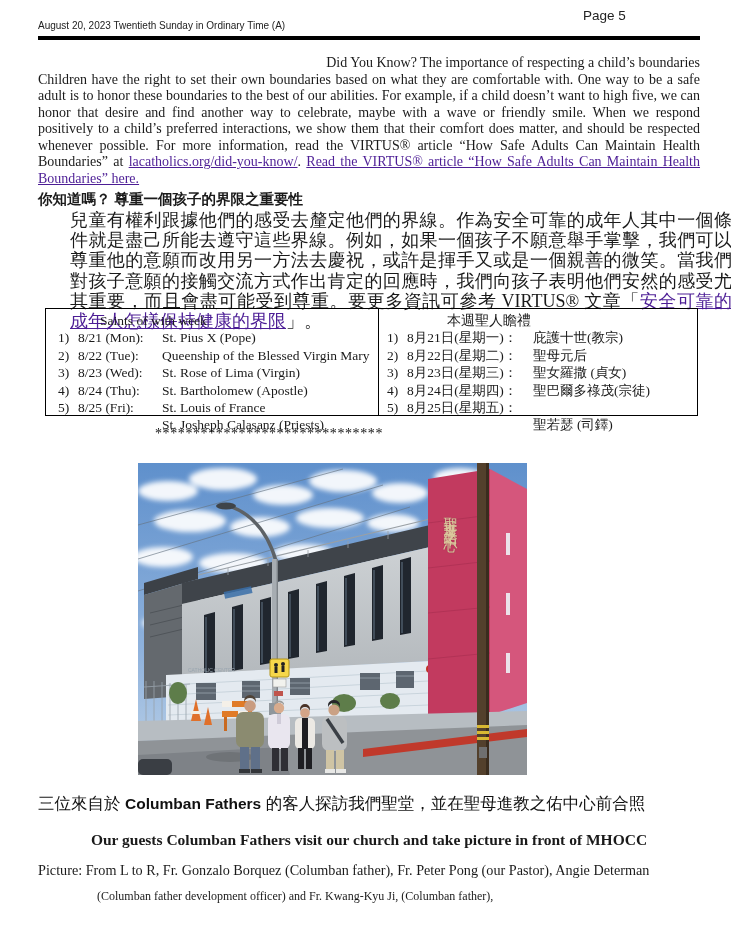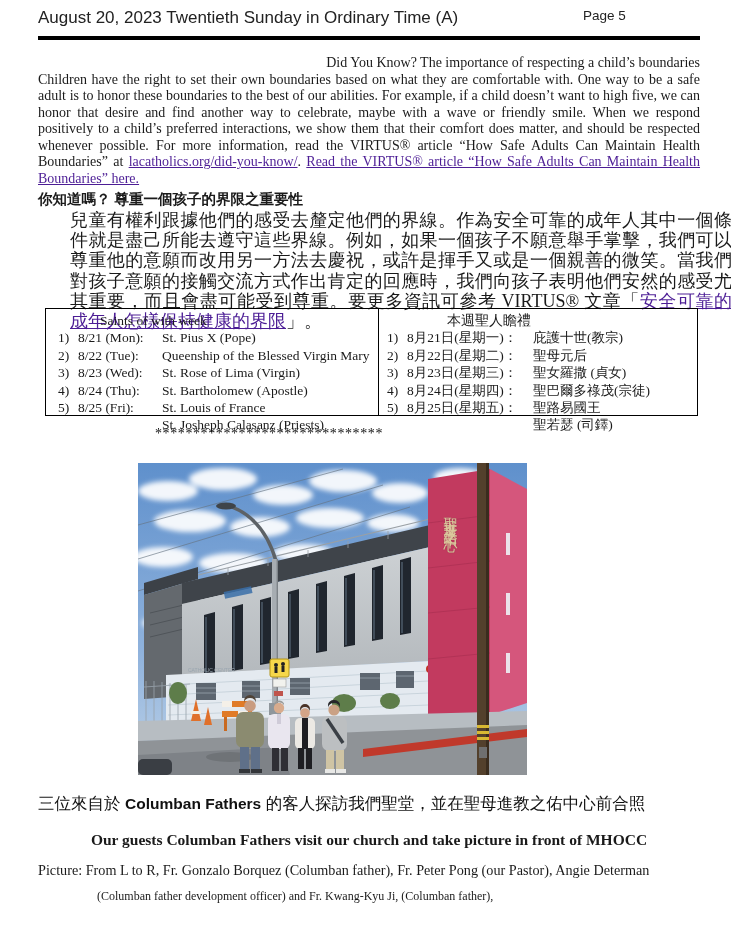--- a/index.html
+++ b/index.html
@@ -1,21 +1,21 @@
 <!DOCTYPE html>
 <html><head>
 <meta charset="utf-8">
 <style>
   * { margin:0; padding:0; box-sizing:border-box; }
   html,body { background:#ffffff; }
   body { font-family:"Liberation Serif", serif; color:#1a1a1a; }
   .page { position:relative; width:731px; height:938px; background:#fff; margin:0 auto; overflow:hidden; }
 
   
-  .hdr-left { position:absolute; left:38px; top:8px; font-family:"Liberation Sans", sans-serif; font-size:17px; color:#222; }
+  .hdr-left { position:absolute; left:38px; top:20px; font-family:"Liberation Sans", sans-serif; font-size:10px; color:#222; }
   .hdr-right { position:absolute; left:583px; top:8px; font-family:"Liberation Sans", sans-serif; font-size:13.5px; color:#222;text-align:center; }
   .hdr-rule { position:absolute; left:38px; top:36px; width:662px; height:3.5px; background:#000; }
 
   
   .dyk-heading { position:absolute; left:38px; top:55px; width:662px; font-size:14px; font-weight:normal;text-align:right; }
   .para-en { position:absolute; left:38px; top:71.5px; width:662px; font-size:14px; line-height:16.6px; text-align:justify; }
   a.doclink { color:#4c1d95; text-decoration:underline; cursor:pointer; }
 
   
   .zh-heading { position:absolute; left:38px; top:190px; width:662px; font-family:"Liberation Sans", sans-serif; font-weight:bold; font-size:14.5px; }
@@ -118,21 +118,20 @@
           <span class="tname">聖女羅撒 (貞女)</span>
         </div>
       <div class="trow">
           <span class="tnum">4)</span>
           <span class="tdate">8月24日(星期四)：</span>
           <span class="tname">聖巴爾多祿茂(宗徒)</span>
         </div>
       <div class="trow">
           <span class="tnum">5)</span>
           <span class="tdate">8月25日(星期五)：</span>
-          <span class="tname">聖路易國王</span>
         </div>
       <div class="trow">
           <span class="tindent"></span>
           <span class="tname">聖若瑟 (司鐸)</span>
         </div>
     </div>
   </div>
 
   <div class="asterisks">******************************</div>
 

